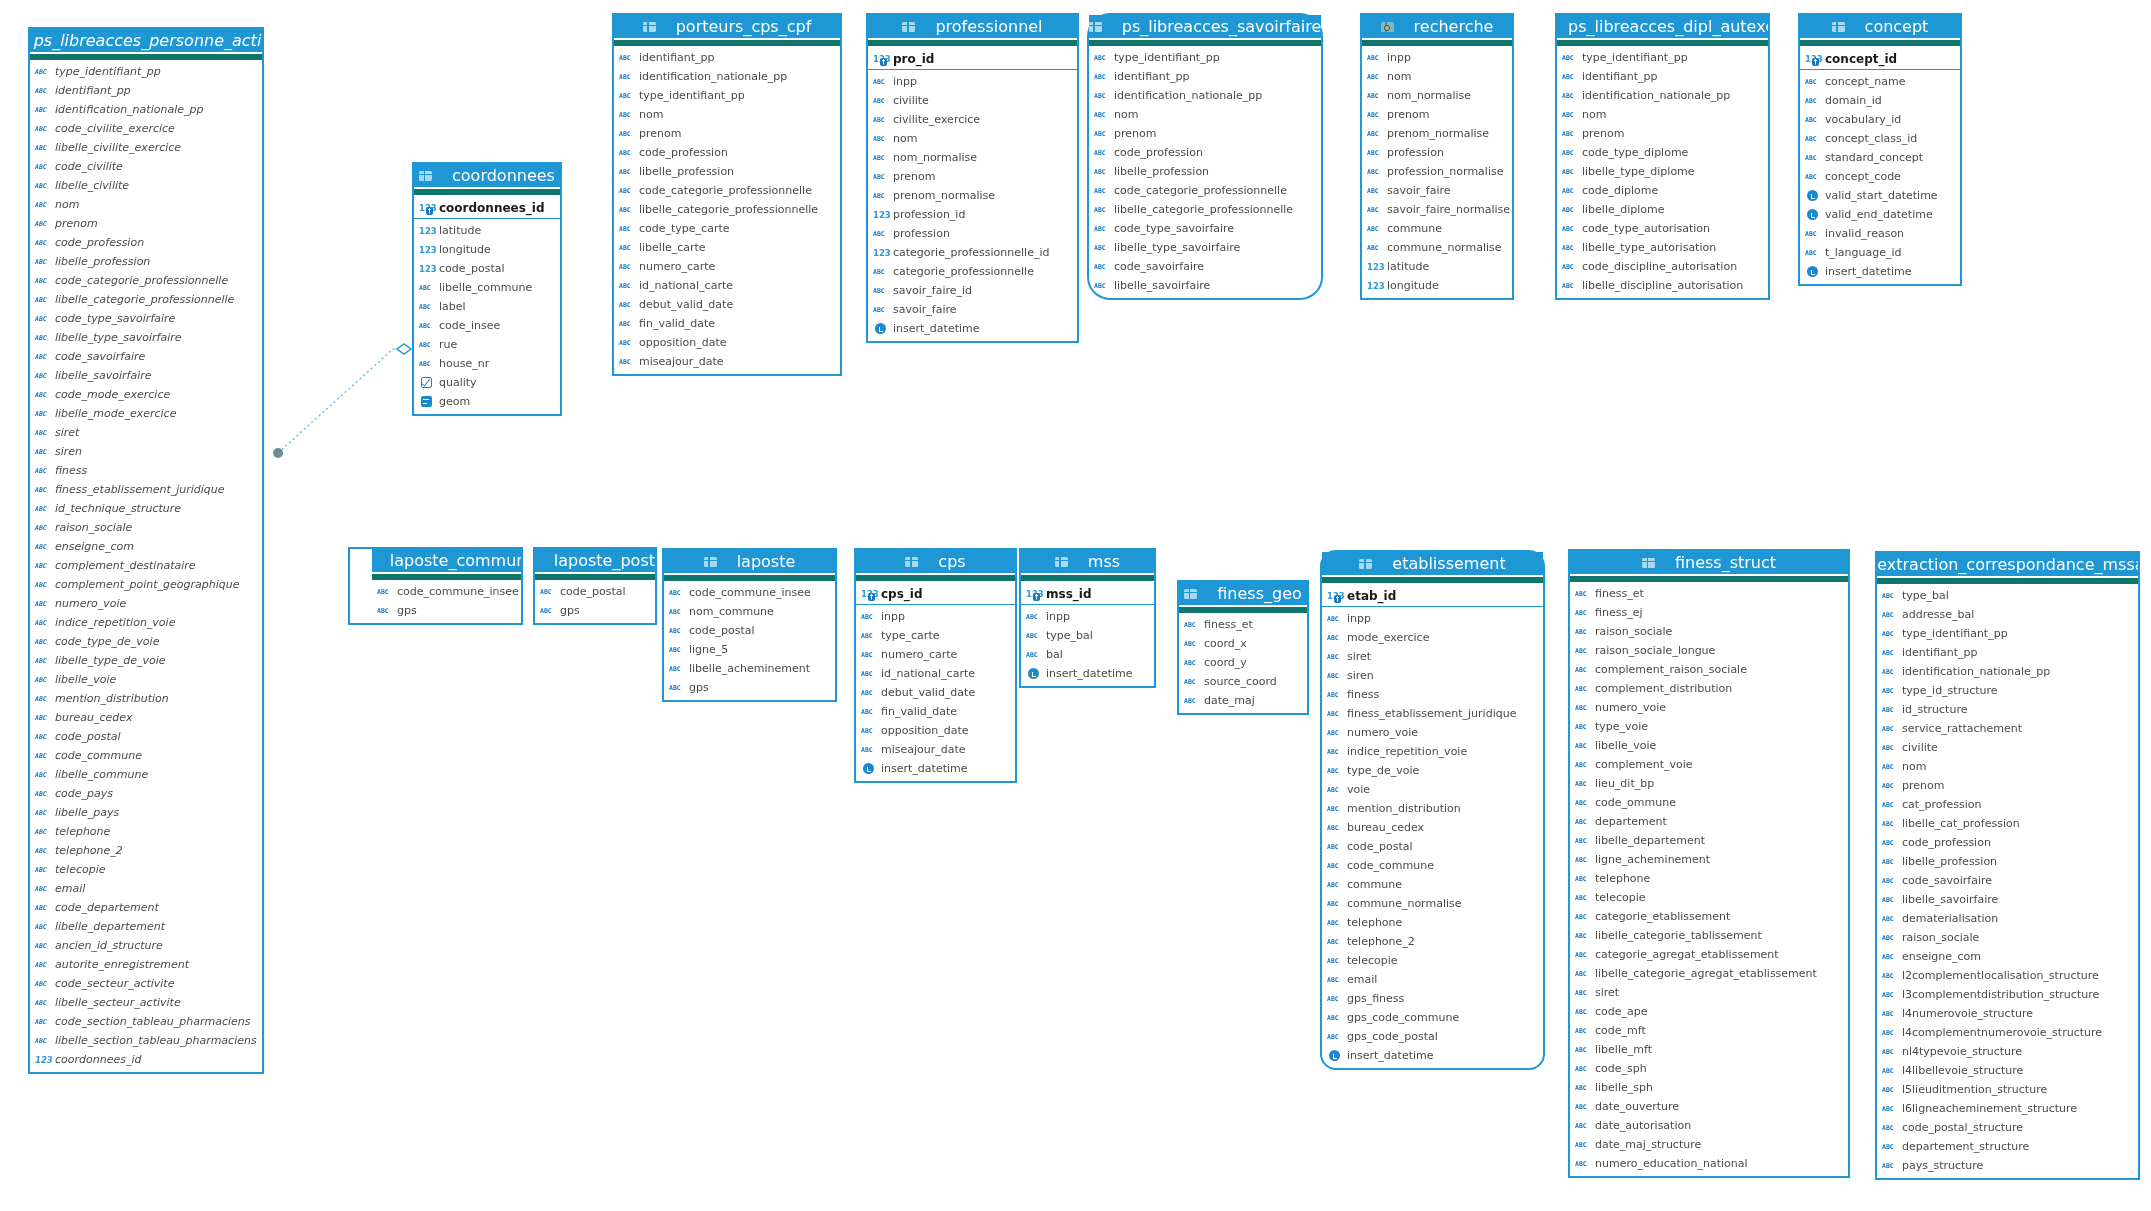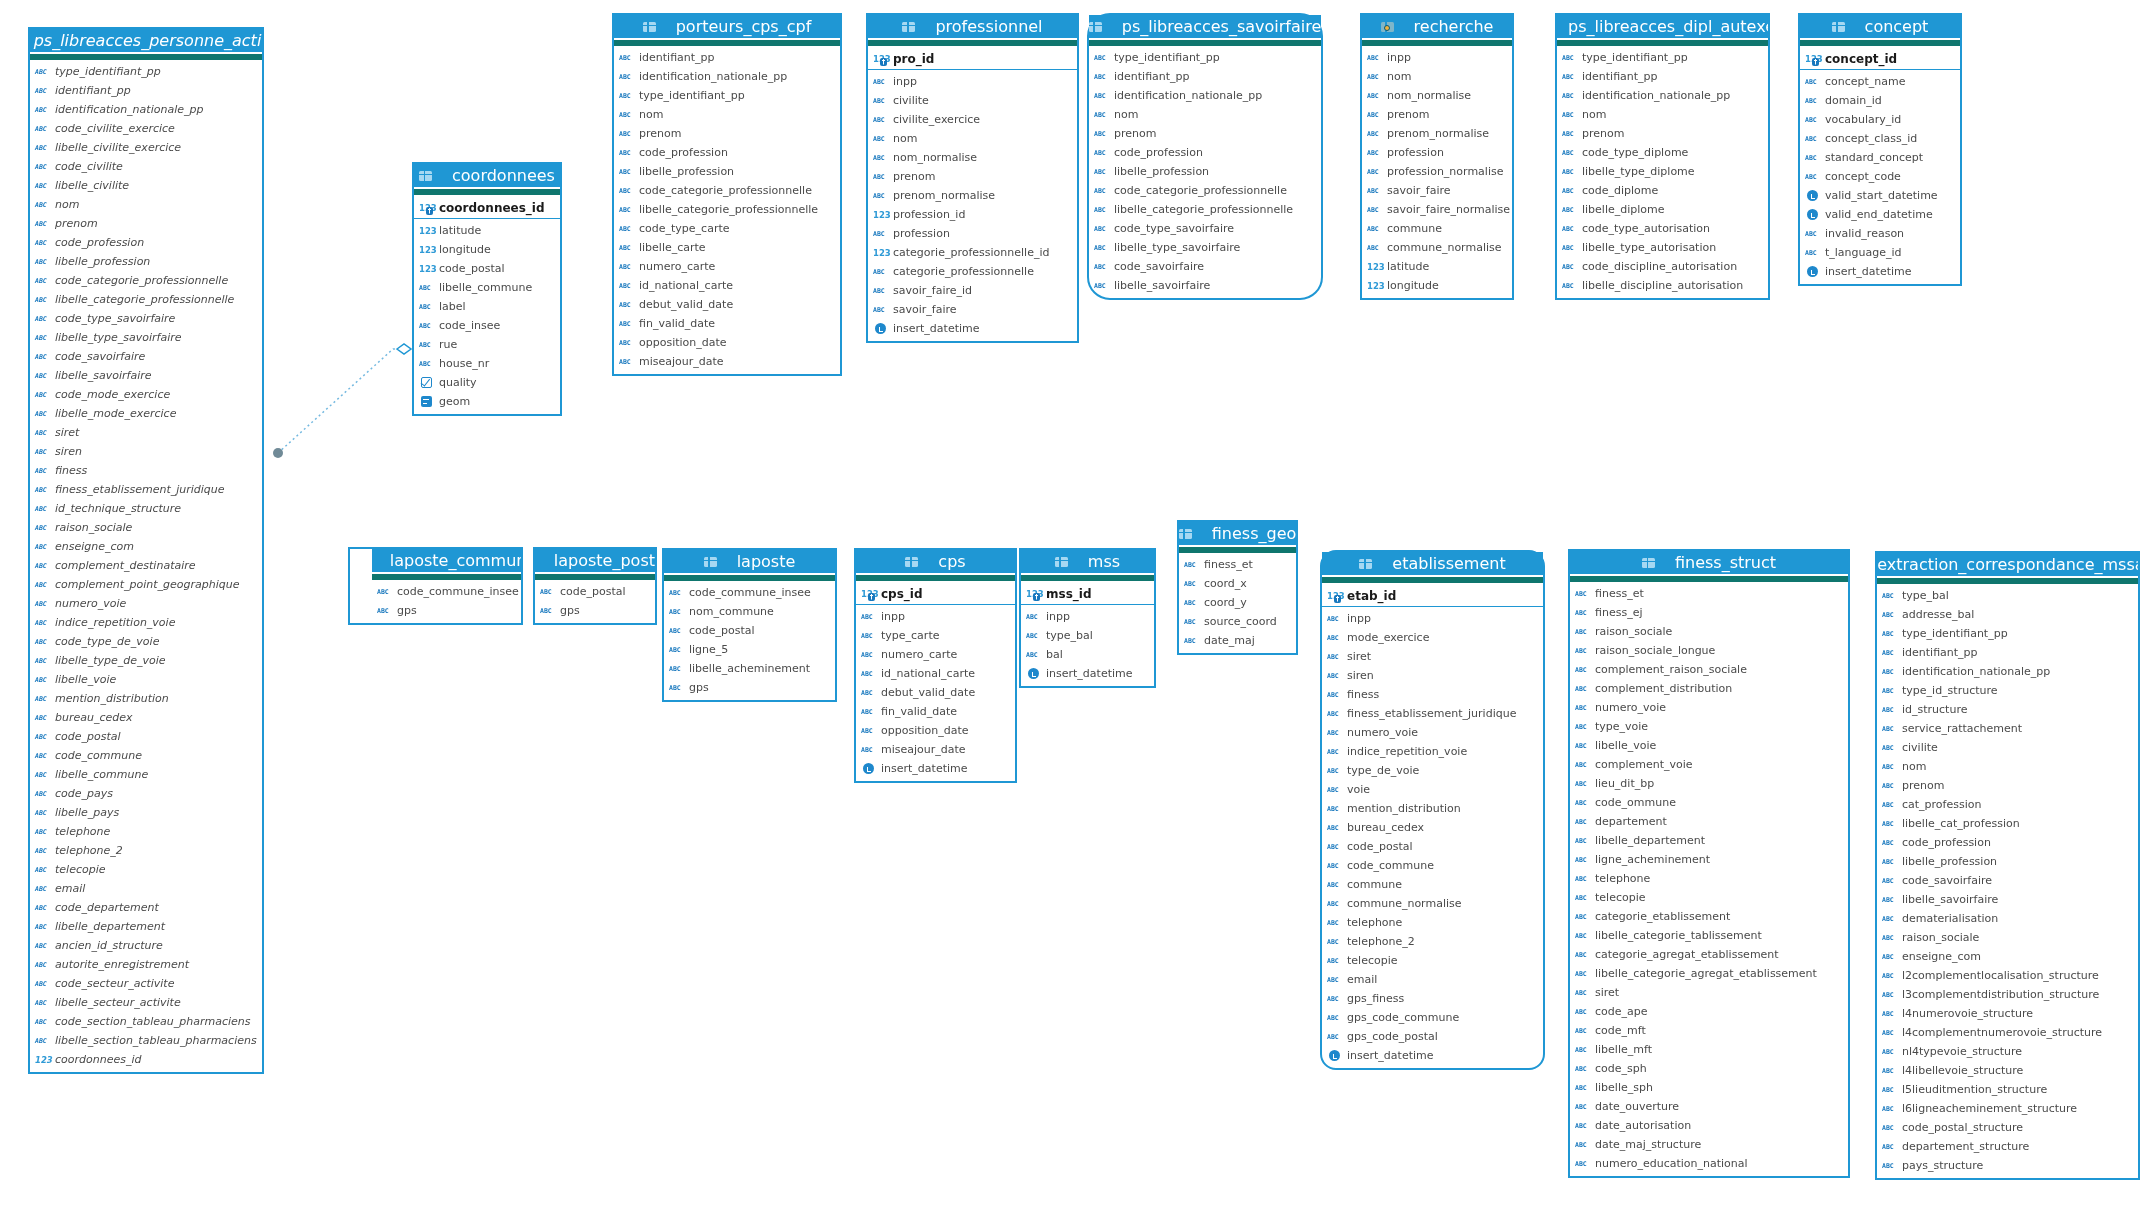--- a/index.html
+++ b/index.html
@@ -856,21 +856,21 @@
         <div class="col-row">
           <span class="ic ic-abc">ABC</span>
           <span>bal</span>
         </div>
         <div class="col-row">
           <span class="ic ic-dt"></span>
           <span>insert_datetime</span>
         </div>
       </div>
     </div>
-    <div class="erd-table" style="left: 1177px; top: 520px; width: 121px;">
+    <div class="erd-table" style="left: 1177px; top: 580px; width: 132px;">
       <div class="tbl-header">
         <span class="ic-head"></span>
         <span>finess_geo</span>
       </div>
       <div class="tbl-rows">
         <div class="col-row">
           <span class="ic ic-abc">ABC</span>
           <span>finess_et</span>
         </div>
         <div class="col-row">

